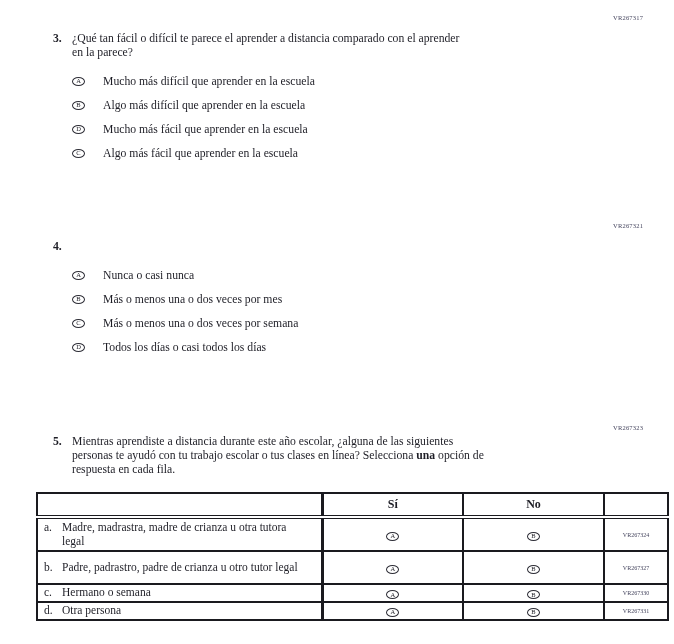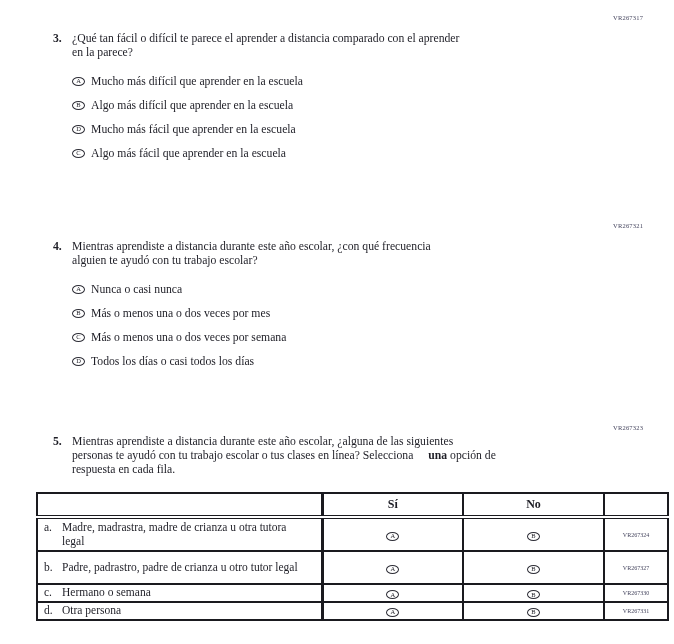--- a/index.html
+++ b/index.html
@@ -36,21 +36,21 @@
     flex: none;
     width: 11px;
   }
   .q-text { max-width: 515px; }
   .options { margin-top: 9px; }
   .option {
     display: flex;
     align-items: center;
     height: 24px;
     padding-left: 19px;
-    gap: 6px;
+    gap: 18px;
     font-size: 11.7px;
   }
   .bubble {
     display: inline-flex;
     align-items: center;
     justify-content: center;
     box-sizing: border-box;
     width: 13px;
     height: 9px;
     border: 1px solid #2c2c35;
@@ -89,21 +89,21 @@
   .row-letter { flex: none; width: 13px; }
   .row-text { max-width: 236px; }
   td.cell-bubble { text-align: center; vertical-align: middle; padding: 0; }
   td.cell-code {
     font-size: 6px;
     color: #45455e;
     text-align: center;
     vertical-align: middle;
     padding: 0 1px;
   }
-  b.inline-bold { font-weight: bold; margin-left: 12px; }
+  b.inline-bold { font-weight: bold; }
 </style>
 </head>
 <body>
 
 <div id="page">
 
   <span class="vr-code" style="top:14px;">VR267317</span>
   <span class="vr-code" style="top:222px;">VR267321</span>
   <span class="vr-code" style="top:424px;">VR267323</span>
 
@@ -131,24 +131,20 @@
       <div class="option">
         <span class="bubble">C</span>
         <span>Algo más fácil que aprender en la escuela</span>
       </div>
     </div>
   </section>
 
   <section class="question" style="top:240px;">
     <div class="q-head">
       <span class="q-num">4.</span>
-      <div class="q-text">
-        <div>Mientras aprendiste a distancia durante este año escolar, ¿con qué frecuencia</div>
-        <div>alguien te ayudó con tu trabajo escolar?</div>
-      </div>
     </div>
     <div class="options">
       <div class="option">
         <span class="bubble">A</span>
         <span>Nunca o casi nunca</span>
       </div>
       <div class="option">
         <span class="bubble">B</span>
         <span>Más o menos una o dos veces por mes</span>
       </div>

